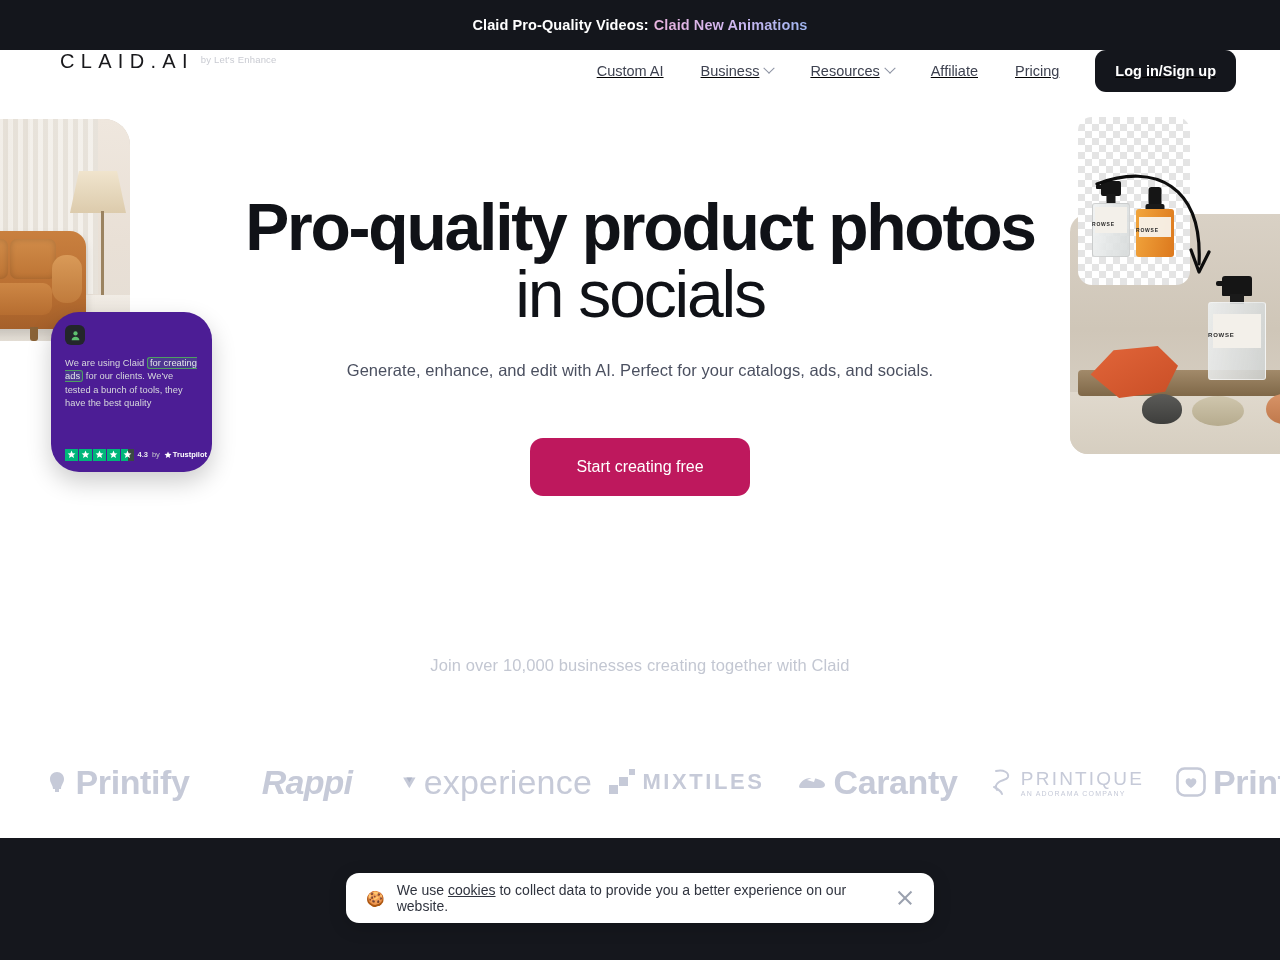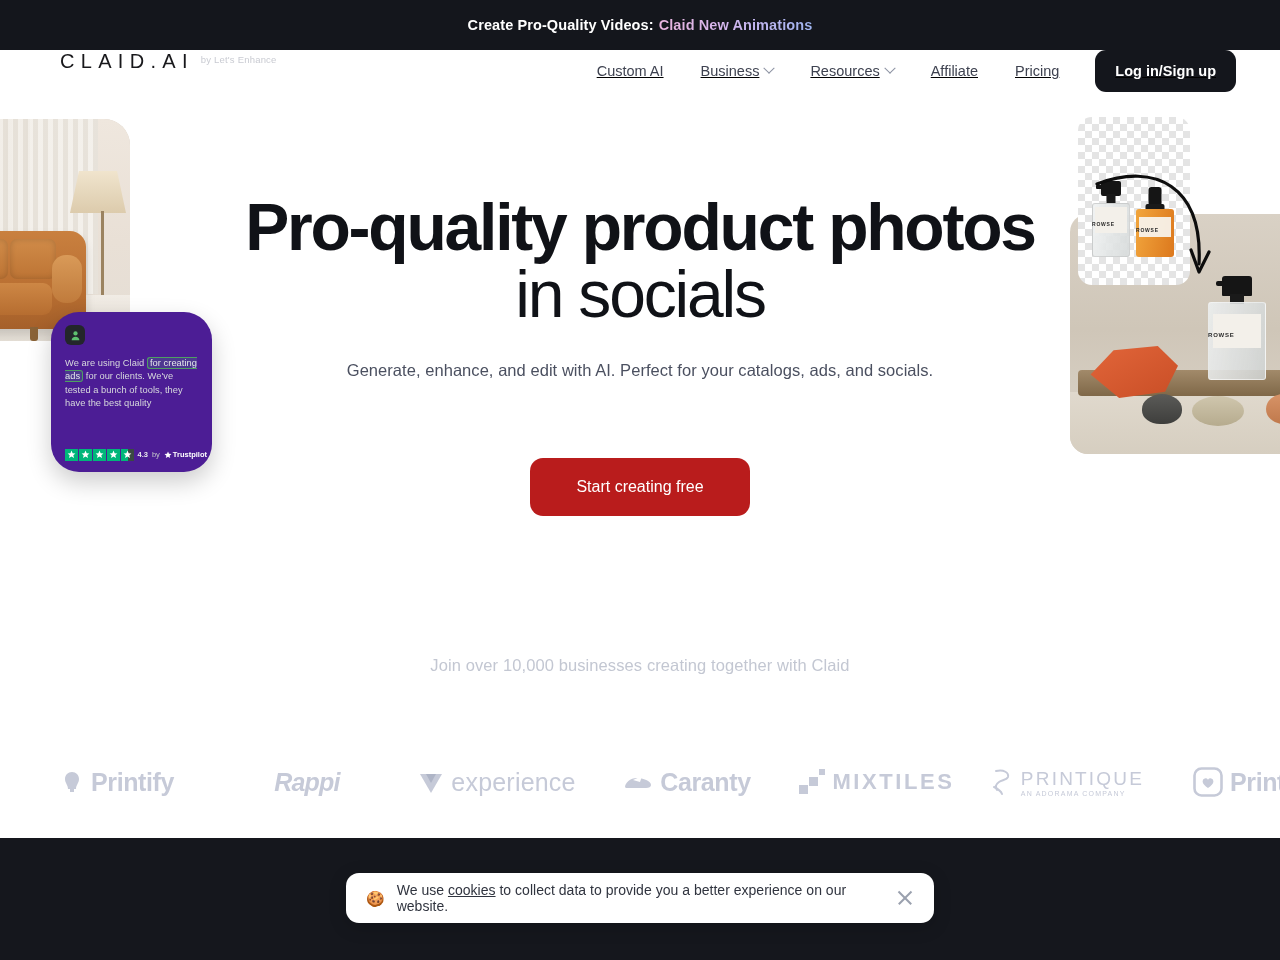--- a/index.html
+++ b/index.html
@@ -127,23 +127,23 @@
   }
   .headline .l1 { font-weight: 700; display: block; }
   .headline .l2 { font-weight: 400; display: block; }
   .subhead {
     margin-top: 32px;
     font-size: 16.5px;
     color: #4b5060;
     letter-spacing: .05px;
   }
   .cta {
-    margin-top: 78px;
+    margin-top: 58px;
     display: inline-block;
-    background: #b91c1c;
+    background: #be185d;
     color: #ffffff;
     font-size: 16px;
     font-weight: 500;
     border: none;
     border-radius: 13px;
     width: 220px;
     height: 58px;
     cursor: pointer;
     font-family: inherit;
   }
@@ -396,21 +396,21 @@
   .logo {
     display: flex;
     align-items: center;
     justify-content: center;
     gap: 7px;
     flex: 0 0 auto;
     width: 190px;
     color: #c6cad8;
     cursor: pointer;
   }
-  .logo-text { font-size: 25px; font-weight: 700; letter-spacing: -.4px; white-space: nowrap; }
+  .logo-text { font-size: 34px; font-weight: 700; letter-spacing: -.4px; white-space: nowrap; }
   .logo-text.thin { font-weight: 400; letter-spacing: .2px; }
   .logo-text.script { font-style: italic; font-weight: 700; letter-spacing: -.8px; }
   .logo-text.wide { font-size: 22px; font-weight: 700; letter-spacing: 2.6px; }
   .logo-sub { font-size: 7px; letter-spacing: 1.2px; display:block; font-weight:400; }
 
   .mixtiles-mark { position: relative; width: 26px; height: 26px; }
   .mixtiles-mark i { position: absolute; background: #c6cad8; display:block; }
   .mixtiles-mark i:nth-child(1){ left:0; top:16px; width:9px; height:9px;}
   .mixtiles-mark i:nth-child(2){ left:10px; top:8px; width:9px; height:9px;}
   .mixtiles-mark i:nth-child(3){ left:20px; top:0; width:6px; height:6px;}
@@ -459,21 +459,21 @@
   }
   .cookie-close:before { transform: rotate(45deg); }
   .cookie-close:after { transform: rotate(-45deg); }
 </style>
 </head>
 <body>
 
 <div class="page">
 
   <div class="announce">
-    <span class="lead">Create Pro-Quality Videos:</span>
+    <span class="lead">Claid Pro-Quality Videos:</span>
     <span class="grad">Claid New Animations</span>
   </div>
 
   <div class="header">
     <div class="brand">
       <span class="brand-name">CLAID.AI</span>
       <span class="brand-sub">by Let's Enhance</span>
     </div>
 
     <div class="nav">
@@ -635,34 +635,34 @@
 
     <div class="logo">
       <svg width="26" height="26" viewBox="0 0 26 26">
         <path d="M2 5h22L13 24z" fill="#c6cad8"></path>
         <path d="M8 5h10l-5 9z" fill="#aeb4c6"></path>
       </svg>
       <span class="logo-text thin">experience</span>
     </div>
 
     <div class="logo">
-      <svg width="30" height="22" viewBox="0 0 30 22">
-        <path d="M2 16c0-4 5-9 12-9 6 0 14 3 14 7 0 2-2 3-5 3H4c-1 0-2-.5-2-1z" fill="#c6cad8"></path>
-        <path d="M10 9 19 5l-2 6z" fill="#ffffff"></path>
-      </svg>
-      <span class="logo-text">Caranty</span>
-    </div>
-
-    <div class="logo">
       <span class="mixtiles-mark">
           <i></i>
           <i></i>
           <i></i>
         </span>
       <span class="logo-text wide">MIXTILES</span>
+    </div>
+
+    <div class="logo">
+      <svg width="30" height="22" viewBox="0 0 30 22">
+        <path d="M2 16c0-4 5-9 12-9 6 0 14 3 14 7 0 2-2 3-5 3H4c-1 0-2-.5-2-1z" fill="#c6cad8"></path>
+        <path d="M10 9 19 5l-2 6z" fill="#ffffff"></path>
+      </svg>
+      <span class="logo-text">Caranty</span>
     </div>
 
     <div class="logo">
       <svg width="24" height="30" viewBox="0 0 24 30">
         <path d="M6 4c8-2 13 2 12 6-1 3-6 3-9 5s-4 5-2 8" stroke="#c6cad8" stroke-width="2" fill="none" stroke-linecap="round"></path>
         <path d="M4 20c4 2 7 4 8 7" stroke="#c6cad8" stroke-width="2" fill="none" stroke-linecap="round"></path>
       </svg>
       <span style="text-align:left">
         <span class="logo-text thin" style="font-size:19px;letter-spacing:2.2px">PRINTIQUE</span>
         <span class="logo-sub">AN ADORAMA COMPANY</span>

